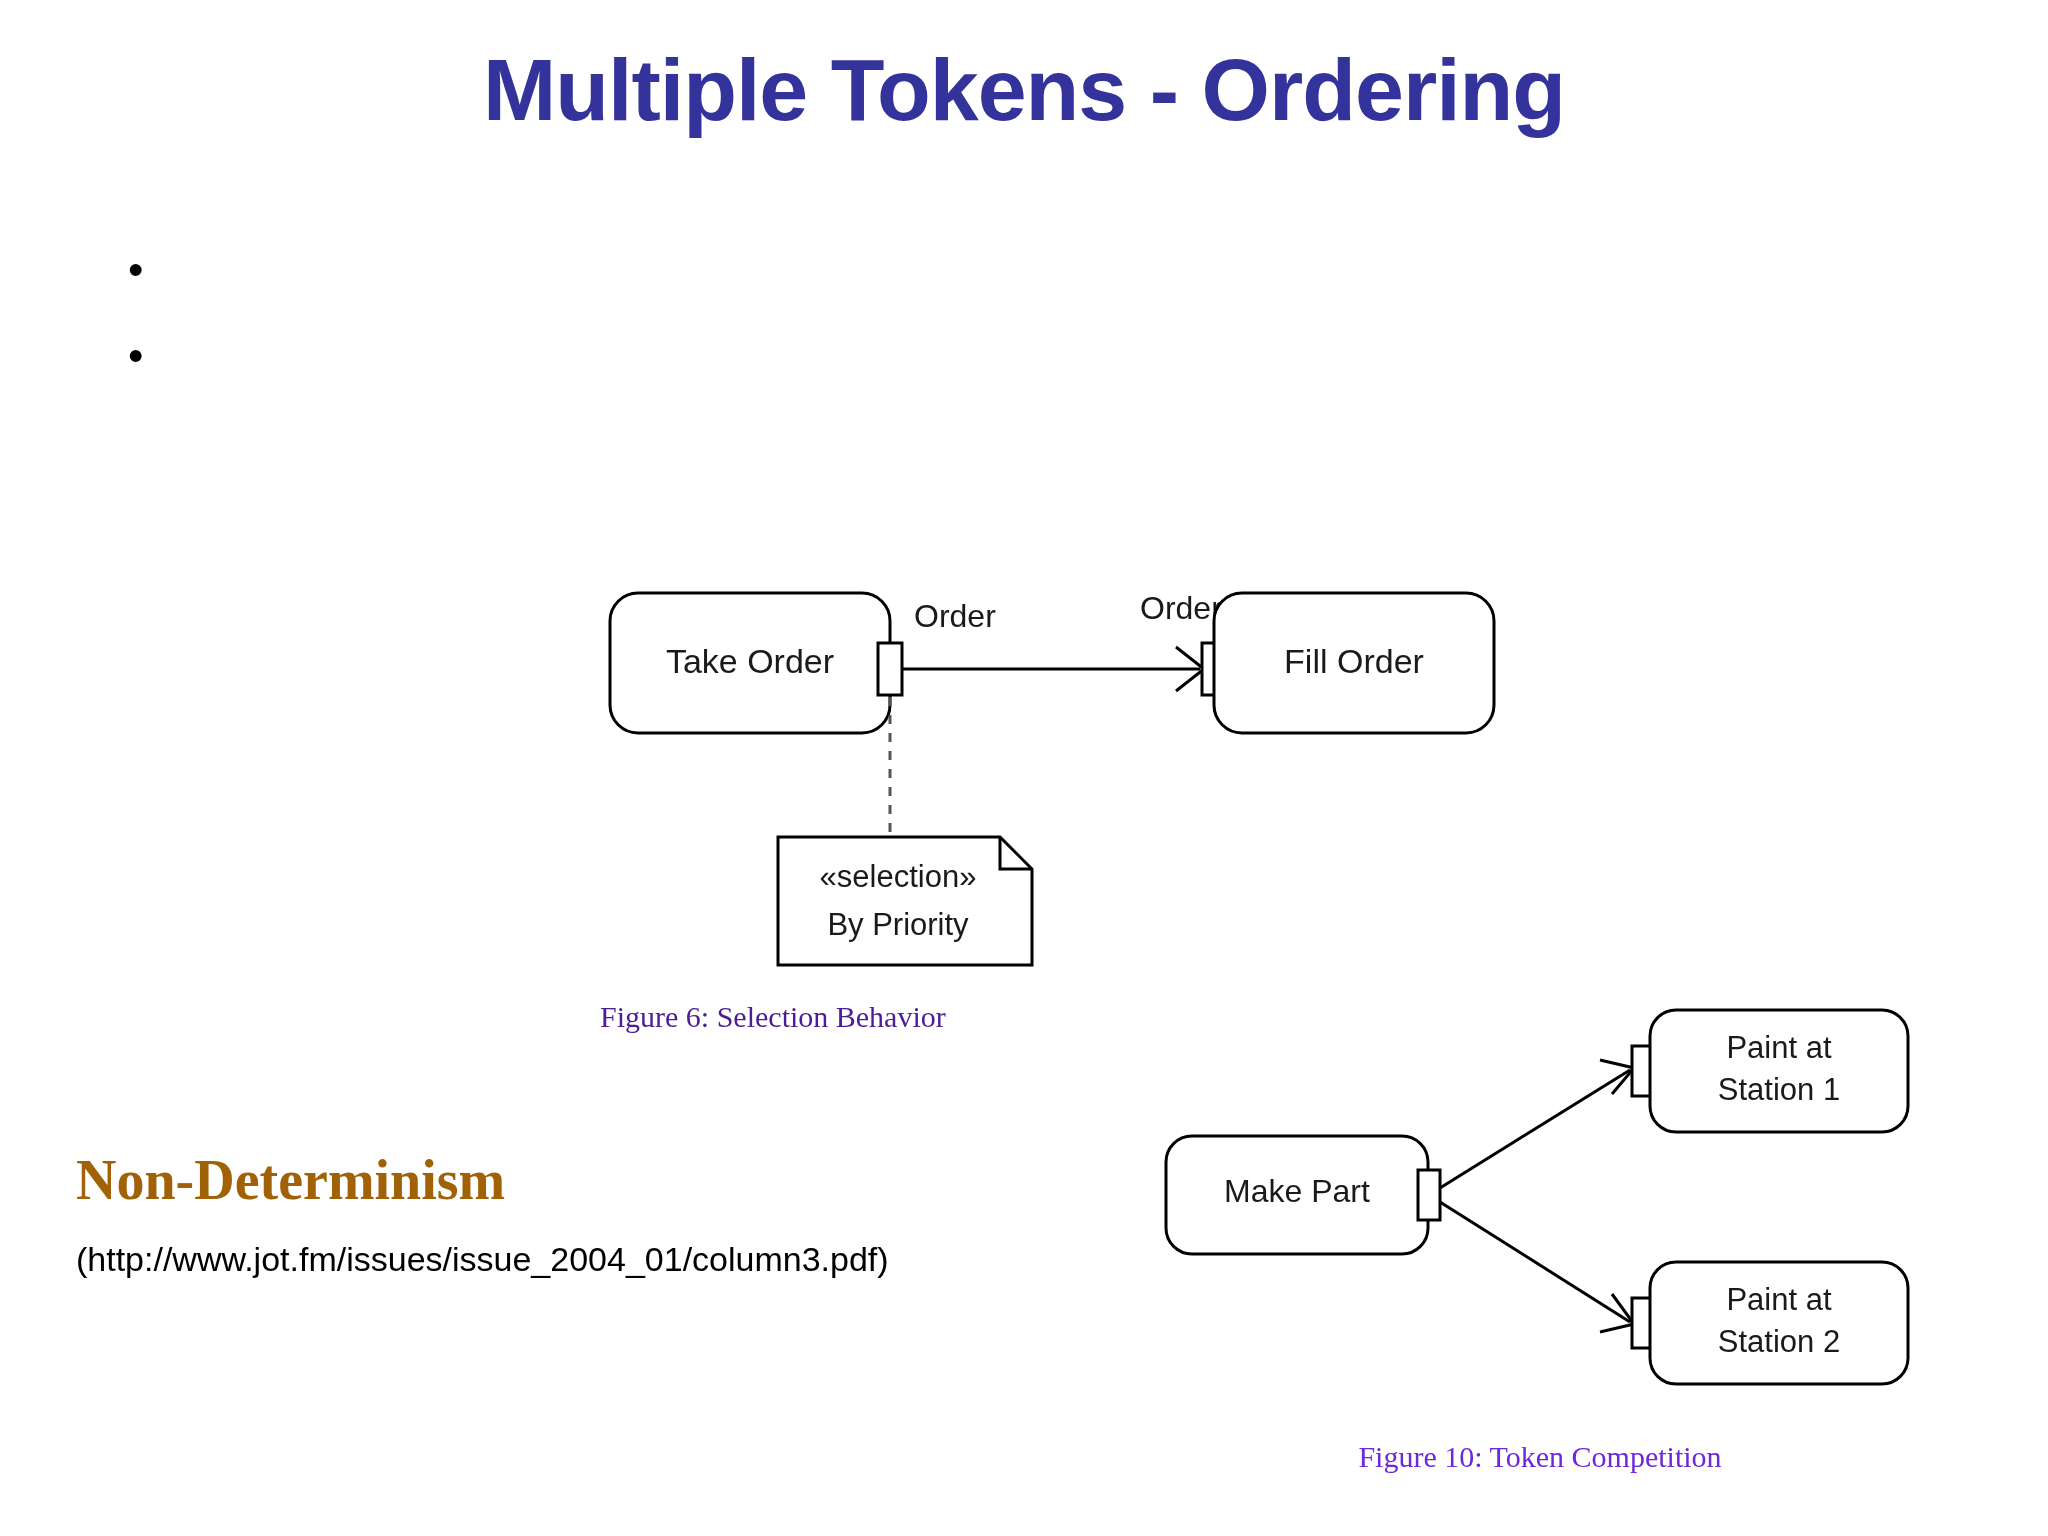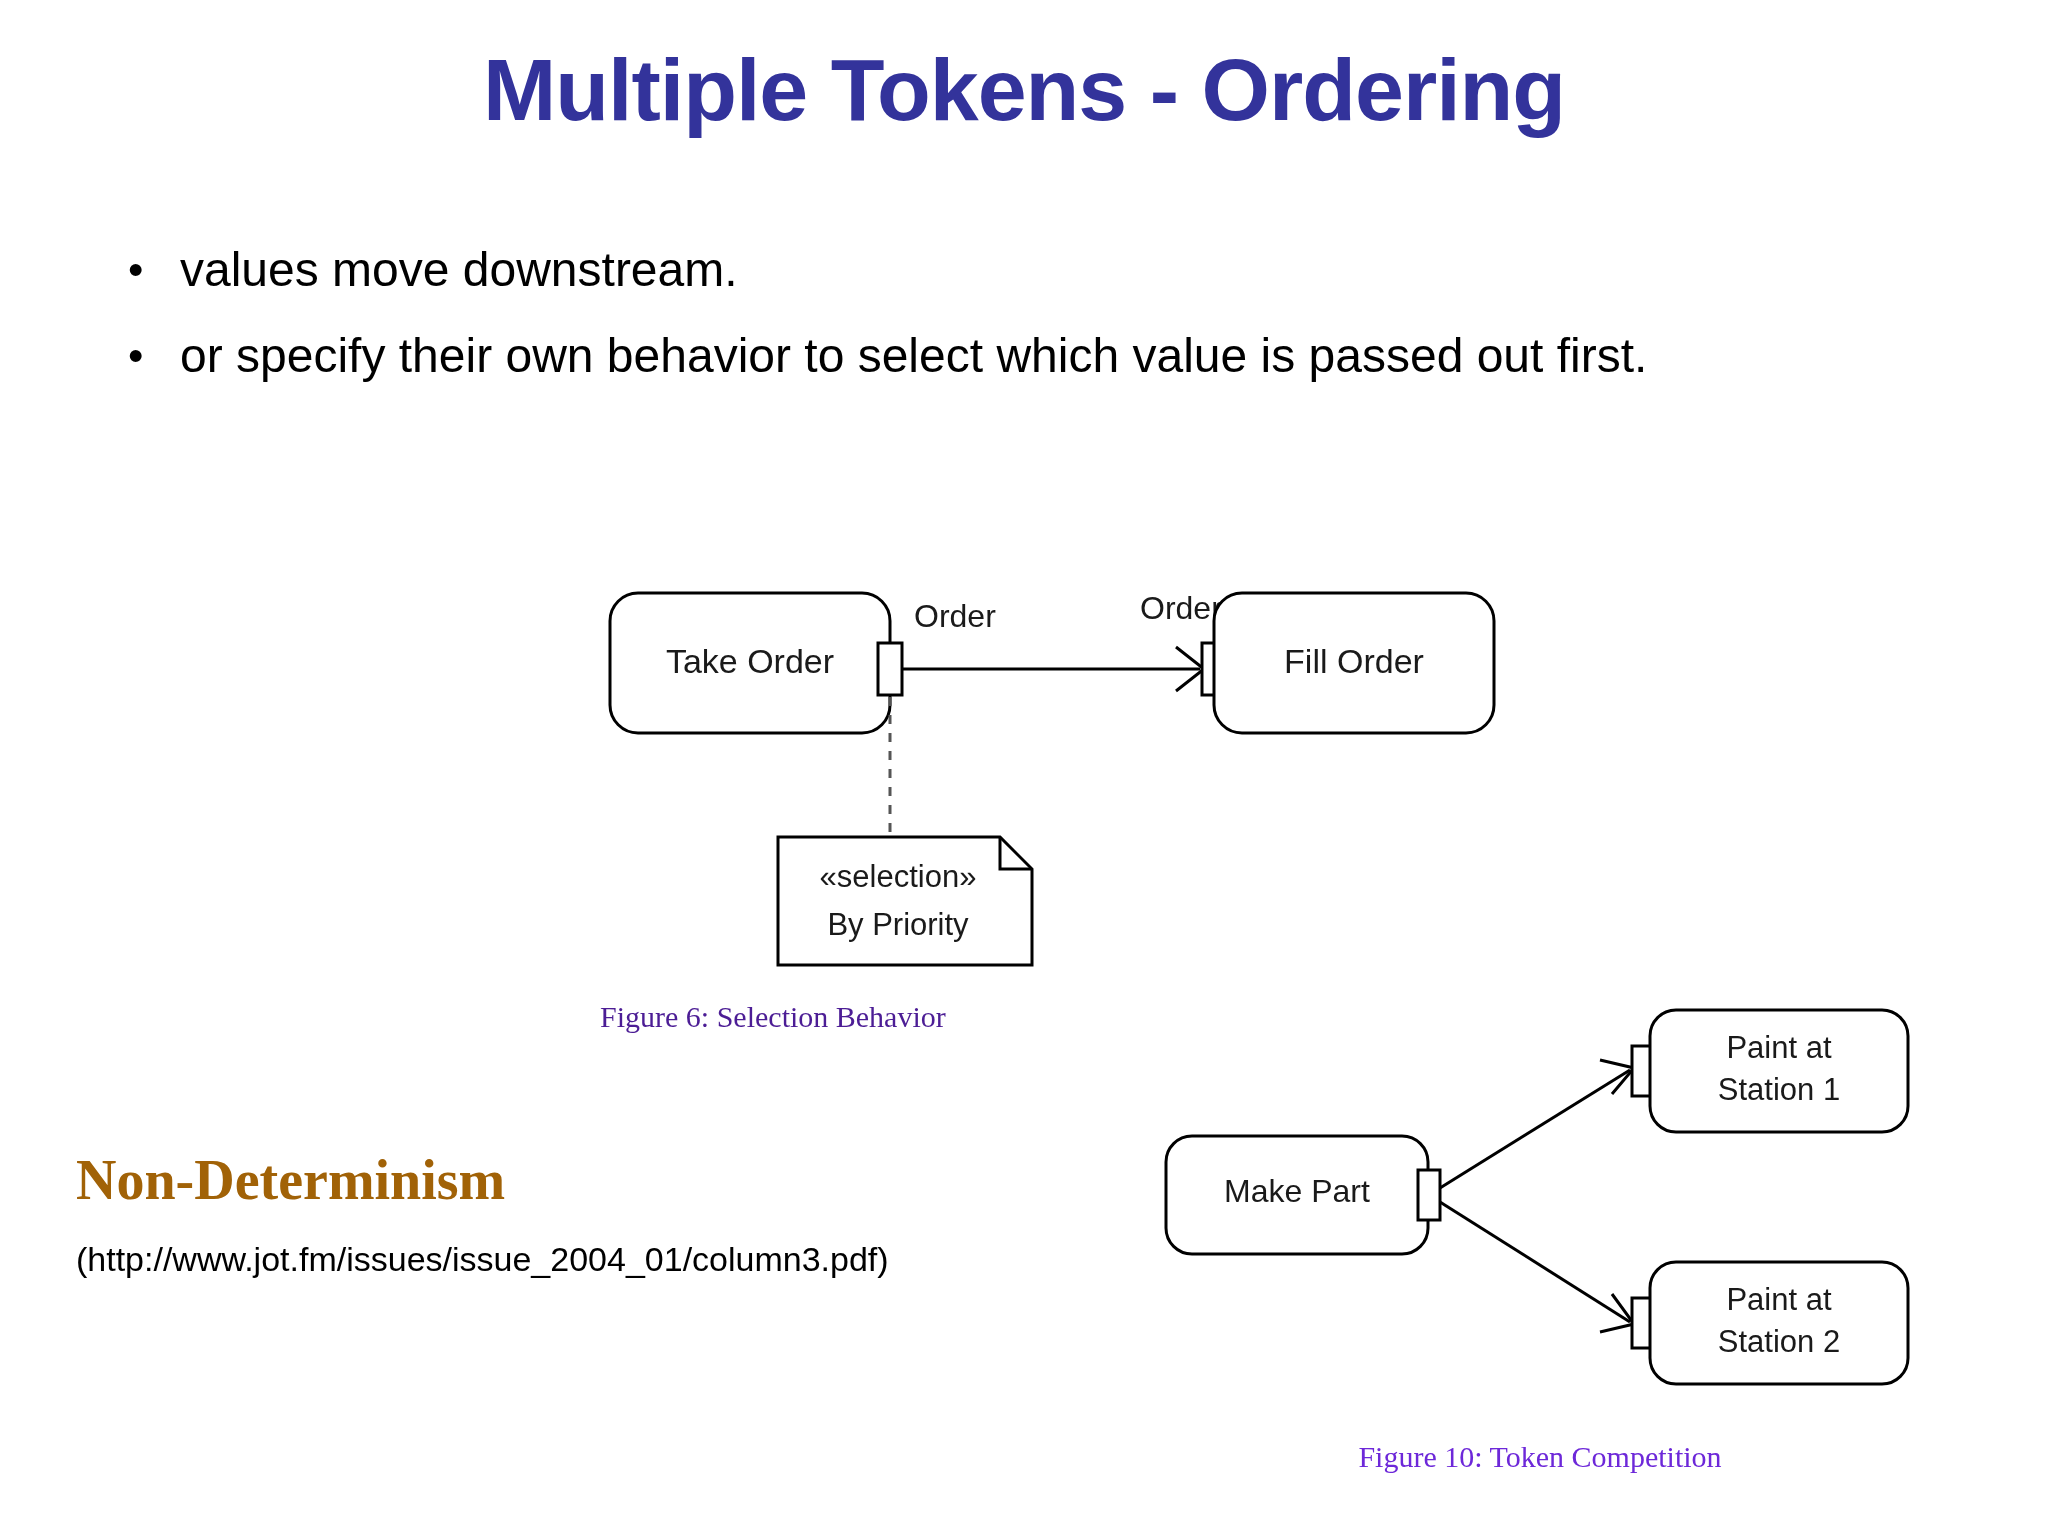--- a/index.html
+++ b/index.html
@@ -137,28 +137,26 @@
 </head>
 <body>
 
 <div id="slide-title">Multiple Tokens - Ordering</div>
 
 <div id="bullet-list">
 
   <div class="bullet-row">
     <div class="bullet-dot">•</div>
     <div class="bullet-text">
-      <span class="nowrapline">values move downstream.</span>
     </div>
   </div>
 
   <div class="bullet-row">
     <div class="bullet-dot">•</div>
     <div class="bullet-text">
-      <span class="nowrapline">or specify their own behavior to select which value is passed out first.</span>
     </div>
   </div>
 
 </div>
 
 <div id="figure6">
   <svg width="1000" height="430" viewBox="0 0 1000 430">
 
     <g>
       <rect x="10" y="18" width="280" height="140" rx="28" ry="28" fill="#ffffff" stroke="#000000" stroke-width="3"></rect>

